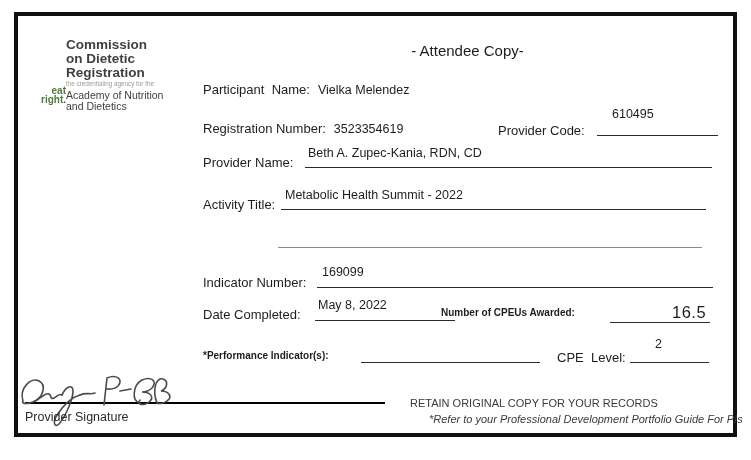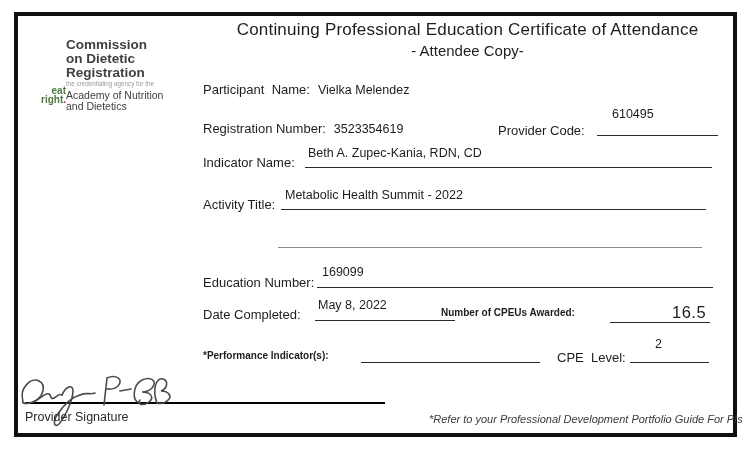--- a/index.html
+++ b/index.html
@@ -32,21 +32,20 @@
   .sig-label { font-size:12.5px; color:#2a2a2a; }
   .retain { font-size:11px; color:#3a3a3a; }
   .refer { font-size:11px; font-style:italic; color:#3a3a3a; }
 </style>
 </head>
 <body>
 
 <div class="page">
   <div class="frame"></div>
 
-  <div class="abs title1" style="left:195px; top:20px;">Continuing Professional Education Certificate of Attendance</div>
   <div class="abs title2" style="left:195px; top:42px;">- Attendee Copy-</div>
 
   <div class="abs logo-org" style="left:66px; top:38px;">Commission
 on Dietetic
 Registration</div>
   <div class="abs logo-tagline" style="left:66px; top:81px;">the credentialing agency for the</div>
   <div class="abs logo-academy" style="left:66px; top:90px;">Academy of Nutrition
 and Dietetics</div>
   <div class="abs eatright" style="left:32px; top:86px;">
     <span>eat</span><br>
@@ -59,30 +58,30 @@
   </div>
 
   <div class="abs row" style="left:203px; top:121px;">
     <span class="label">Registration Number:</span>
     <span class="value">3523354619</span>
   </div>
   <span class="abs label" style="left:498px; top:123px;">Provider Code:</span>
   <span class="abs value" style="left:612px; top:107px;">610495</span>
   <div class="abs uline" style="left:597px; top:135px; width:121px;"></div>
 
-  <span class="abs label" style="left:203px; top:155px;">Indicator Name:</span>
+  <span class="abs label" style="left:203px; top:155px;">Provider Name:</span>
   <span class="abs value" style="left:308px; top:146px;">Beth A. Zupec-Kania, RDN, CD</span>
   <div class="abs uline" style="left:305px; top:167px; width:407px;"></div>
 
   <span class="abs label" style="left:203px; top:197px;">Activity Title:</span>
   <span class="abs value" style="left:285px; top:188px;">Metabolic Health Summit - 2022</span>
   <div class="abs uline" style="left:281px; top:209px; width:425px;"></div>
   <div class="abs uline-gray" style="left:278px; top:247px; width:424px;"></div>
 
-  <span class="abs label" style="left:203px; top:275px;">Education Number:</span>
+  <span class="abs label" style="left:203px; top:275px;">Indicator Number:</span>
   <span class="abs value" style="left:322px; top:265px;">169099</span>
   <div class="abs uline" style="left:317px; top:287px; width:396px;"></div>
 
   <span class="abs label" style="left:203px; top:307px;">Date Completed:</span>
   <span class="abs value" style="left:318px; top:298px;">May 8, 2022</span>
   <div class="abs uline" style="left:315px; top:320px; width:140px;"></div>
 
   <span class="abs label-sm" style="left:441px; top:307px;">Number of CPEUs Awarded:</span>
   <span class="abs cpeu-big" style="left:632px; top:303px;margin-left:40px;">16.5</span>
   <div class="abs uline" style="left:610px; top:322px; width:100px;"></div>
@@ -102,14 +101,15 @@
       <path d="M46,23 C50,14 57,12 57,19 C57,28 49,45 43,52 C39,56 36,51 41,43 C47,34 56,25 64,23"></path>
       <path d="M64,23 C70,20 74,23 79,21"></path>
       <path d="M88,33 L91,6 C100,2 108,7 102,14 C98,18 92,17 91,17"></path>
       <path d="M104,19 L115,17"></path>
       <path d="M124,31 C115,29 117,13 126,8 C135,4 142,9 136,16 C132,20 126,20 126,20 C134,20 139,25 133,30 C128,34 120,33 124,28"></path>
       <path d="M141,31 C136,18 140,5 147,7 C153,9 151,17 145,19 C153,19 157,25 151,29 C146,33 141,31 141,31"></path>
     </g>
   </svg>
   <span class="abs sig-label" style="left:25px; top:410px;">Provider Signature</span>
 
+  <span class="abs retain" style="left:410px; top:397px;">RETAIN ORIGINAL COPY FOR YOUR RECORDS</span>
   <span class="abs refer" style="left:429px; top:413px;">*Refer to your Professional Development Portfolio Guide For PIs</span>
 </div>
 
 </body></html>

